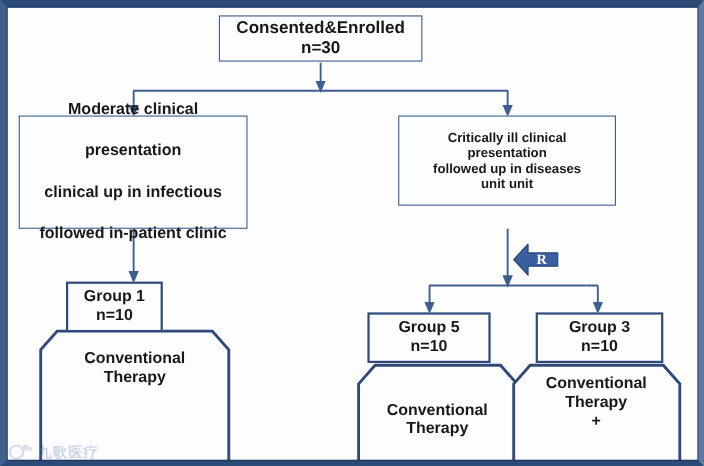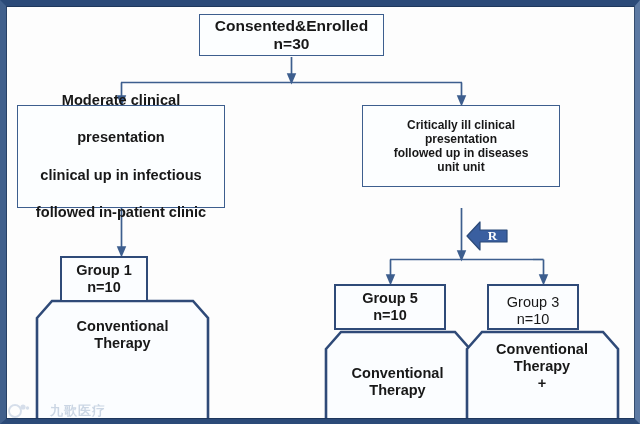--- a/index.html
+++ b/index.html
@@ -105,22 +105,22 @@
   }
   #n-g1 {
     left: 60px; top: 256px; width: 88px; height: 46px;
     font-size: 14.5px; font-weight: bold;
   }
   #n-g2 {
     left: 334px; top: 284px; width: 112px; height: 46px;
     font-size: 14.5px; font-weight: bold;
   }
   #n-g3 {
-    left: 487px; top: 284px; width: 92px; height: 46px;
-    font-size: 14.5px; font-weight: normal; justify-content: flex-end;
+    left: 487px; top: 284px; width: 116px; height: 46px;
+    font-size: 14.5px; font-weight: bold;
   }
   #n-t1 {
     left: 36px; top: 300px; width: 173px; height: 70px;
     font-size: 14.5px; font-weight: bold;
   }
   #n-t2 {
     left: 325px; top: 331px; width: 145px; height: 93px;
     font-size: 14.5px; font-weight: bold;
     justify-content: flex-start;
     padding-top: 34px;
@@ -151,21 +151,21 @@
     font-family: "Liberation Serif", serif;
     z-index: 2;
   }
 
   
   #watermark {
     position: absolute;
     left: 8px; bottom: 4px;
     display: flex;
     align-items: center;
-    gap: 20px;
+    gap: 4px;
     opacity: 0.30;
     z-index: 30;
     pointer-events: none;
     text-align: right;
   }
   #watermark .wmark-text {
     font-size: 13px;
     font-weight: bold;
     color: #5f7fa8;
     letter-spacing: 1px;

